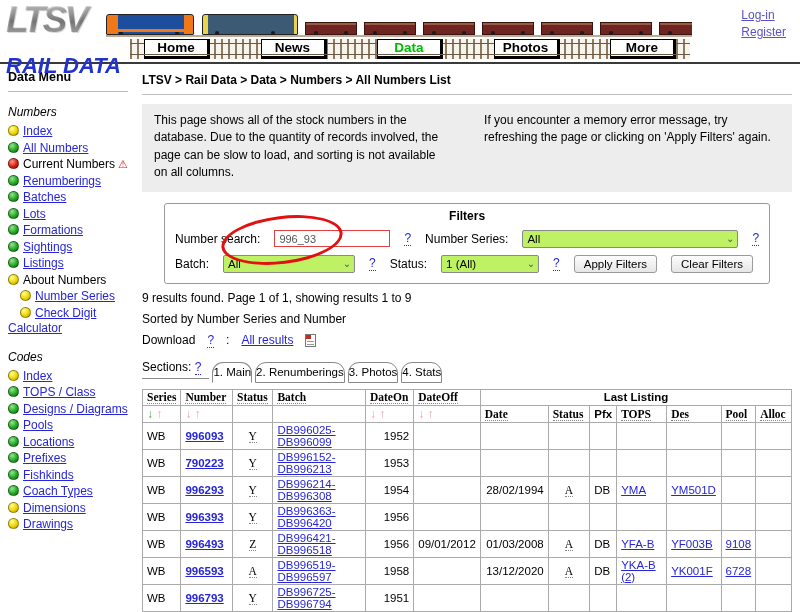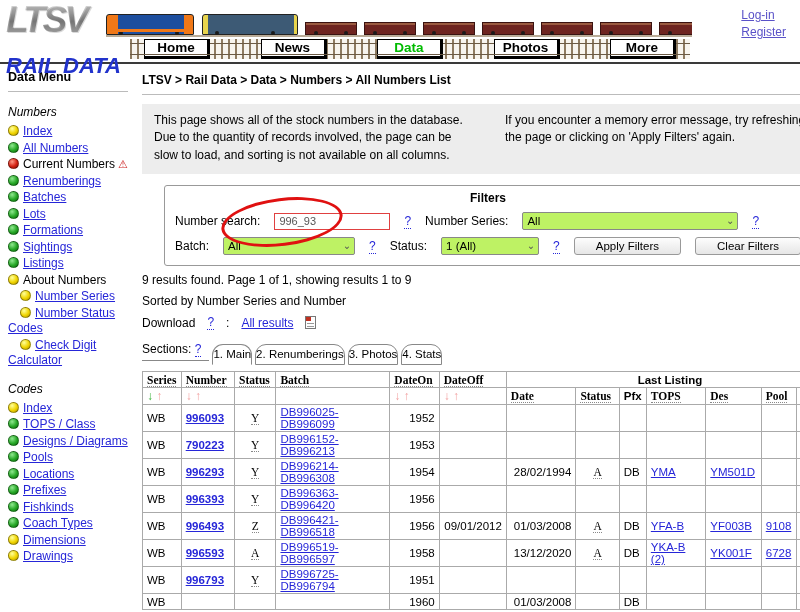--- a/index.html
+++ b/index.html
@@ -60,21 +60,21 @@
   
   #filters { position:relative; border:1px solid #999; border-radius:3px; margin:11px 22px 6px; padding:5px 10px 10px; }
   .filters-title { text-align:center; font-weight:bold; margin-bottom:2px; }
   .f-row { display:flex; align-items:center; gap:14px; margin-top:7px; white-space:nowrap; }
   #number-search-input { width:116px; height:17px; border:1px solid #e04040; font-size:11px; color:#555; padding:1px 4px; }
   .fake-select { position:relative; border:1px solid #888; border-radius:2px; background:#bef264; height:18px;
     line-height:16px; font-size:11.5px; padding:0 15px 0 4px; cursor:pointer; }
   .sel-arrow { position:absolute; right:3px; top:0px; color:#555; font-size:10px; }
   .sel-ns { width:216px; } .sel-batch { width:132px; } .sel-status { width:98px; }
   .btn { border:1px solid #999; background:linear-gradient(#fdfdfd,#e6e6e6); border-radius:3px;
-    font-size:11.5px; padding:2px 21px; cursor:pointer; font-family:inherit; }
+    font-size:11.5px; padding:2px 9px; cursor:pointer; font-family:inherit; }
   #red-ellipse { position:absolute; left:56px; top:12px; width:122px; height:48px;
     border:3px solid #e01111; border-radius:50%; transform:rotate(-7deg); pointer-events:none; }
 
   
   .res-line { margin-top:7px; }
   #download-line { margin-top:7px; display:flex; align-items:center; gap:12px; }
   .doc-icon { display:inline-block; width:11px; height:13px; background:#fdfdfd; border:1px solid #777; position:relative; }
   .doc-icon::before { content:""; position:absolute; left:0; top:0; width:5px; height:4px; background:#c03020; }
   .doc-icon::after { content:""; position:absolute; left:1px; top:6px; width:7px; height:1px; background:#999; box-shadow:0 3px #999; }
   #tabs-row { display:flex; align-items:flex-end; margin-top:8px; }
@@ -140,21 +140,20 @@
         <div class="sb-item"><span class="bullet green"></span><a>All Numbers</a></div>
         <div class="sb-item"><span class="bullet red"></span><span>Current Numbers</span><span class="warn">⚠</span></div>
         <div class="sb-item"><span class="bullet green"></span><a>Renumberings</a></div>
         <div class="sb-item"><span class="bullet green"></span><a>Batches</a></div>
         <div class="sb-item"><span class="bullet green"></span><a>Lots</a></div>
         <div class="sb-item"><span class="bullet green"></span><a>Formations</a></div>
         <div class="sb-item"><span class="bullet green"></span><a>Sightings</a></div>
         <div class="sb-item"><span class="bullet green"></span><a>Listings</a></div>
         <div class="sb-item"><span class="bullet yellow"></span><span>About Numbers</span></div>
         <div class="sb-item"><span class="sb-indent"></span><span class="bullet yellow"></span><a>Number Series</a></div>
-        <div class="sb-item"><span class="sb-indent"></span><span class="bullet yellow"></span><a>Number Status Codes</a></div>
         <div class="sb-item"><span class="sb-indent"></span><span class="bullet yellow"></span><a>Check Digit Calculator</a></div>
         <div class="sb-heading">Codes</div>
         <div class="sb-item"><span class="bullet yellow"></span><a>Index</a></div>
         <div class="sb-item"><span class="bullet green"></span><a>TOPS / Class</a></div>
         <div class="sb-item"><span class="bullet green"></span><a>Designs / Diagrams</a></div>
         <div class="sb-item"><span class="bullet green"></span><a>Pools</a></div>
         <div class="sb-item"><span class="bullet green"></span><a>Locations</a></div>
         <div class="sb-item"><span class="bullet green"></span><a>Prefixes</a></div>
         <div class="sb-item"><span class="bullet green"></span><a>Fishkinds</a></div>
         <div class="sb-item"><span class="bullet green"></span><a>Coach Types</a></div>

